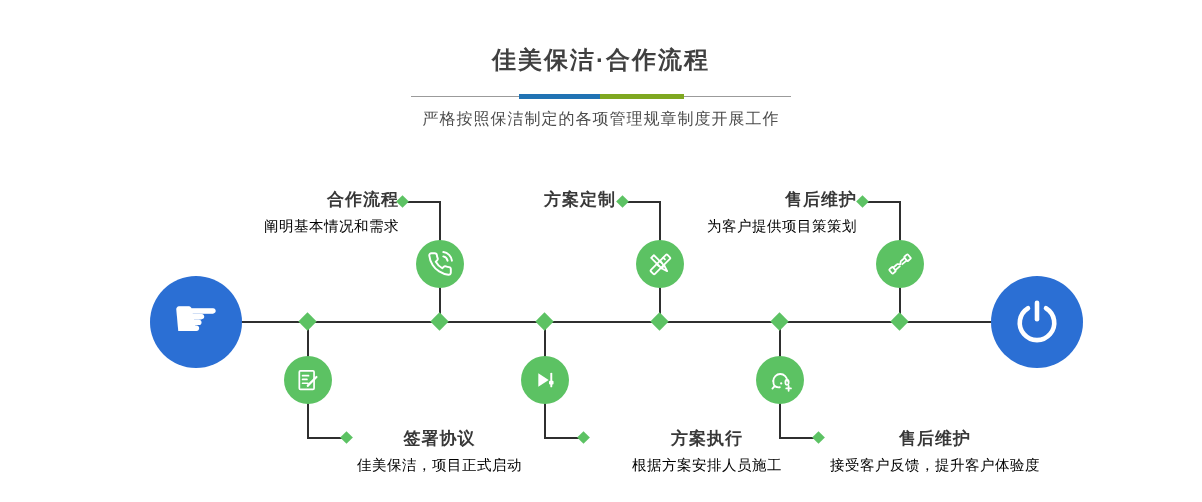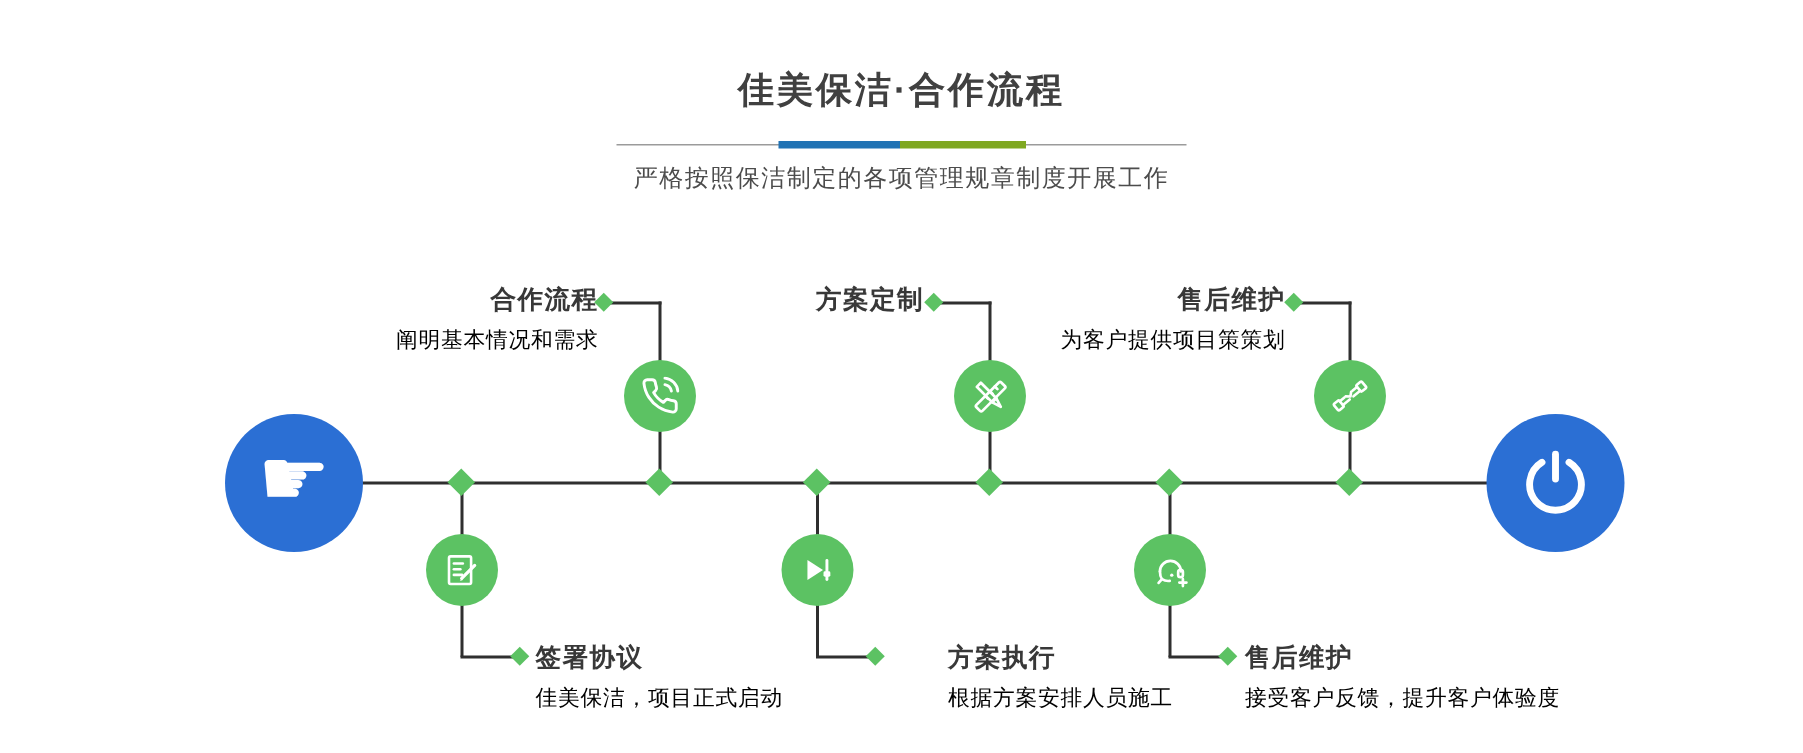--- a/index.html
+++ b/index.html
@@ -30,21 +30,21 @@
   .circle.blue{width:92px;height:92px;background:#2b6fd4;}
   .circle.green{width:48px;height:48px;background:#5cc263;}
   .hand-glyph{color:#ffffff;font-size:54px;line-height:1;
     font-family:"DejaVu Sans",sans-serif;transform:translateY(-3px);}
 
   
   .step{position:absolute;}
   .step .title{font-size:17px;font-weight:600;color:#383838;letter-spacing:1px;}
   .step .desc{margin-top:6px;font-size:14.5px;color:#000000;letter-spacing:0.5px;}
   .step.top{text-align:right;}
-  .step.bottom{text-align:left;}
+  .step.bottom{text-align:center;}
 
   svg{display:block;}
 </style>
 </head>
 <body>
 
 <div id="stage">
 
   <div class="hdr-title">佳美保洁·合作流程</div>
   <div class="hdr-divider">

